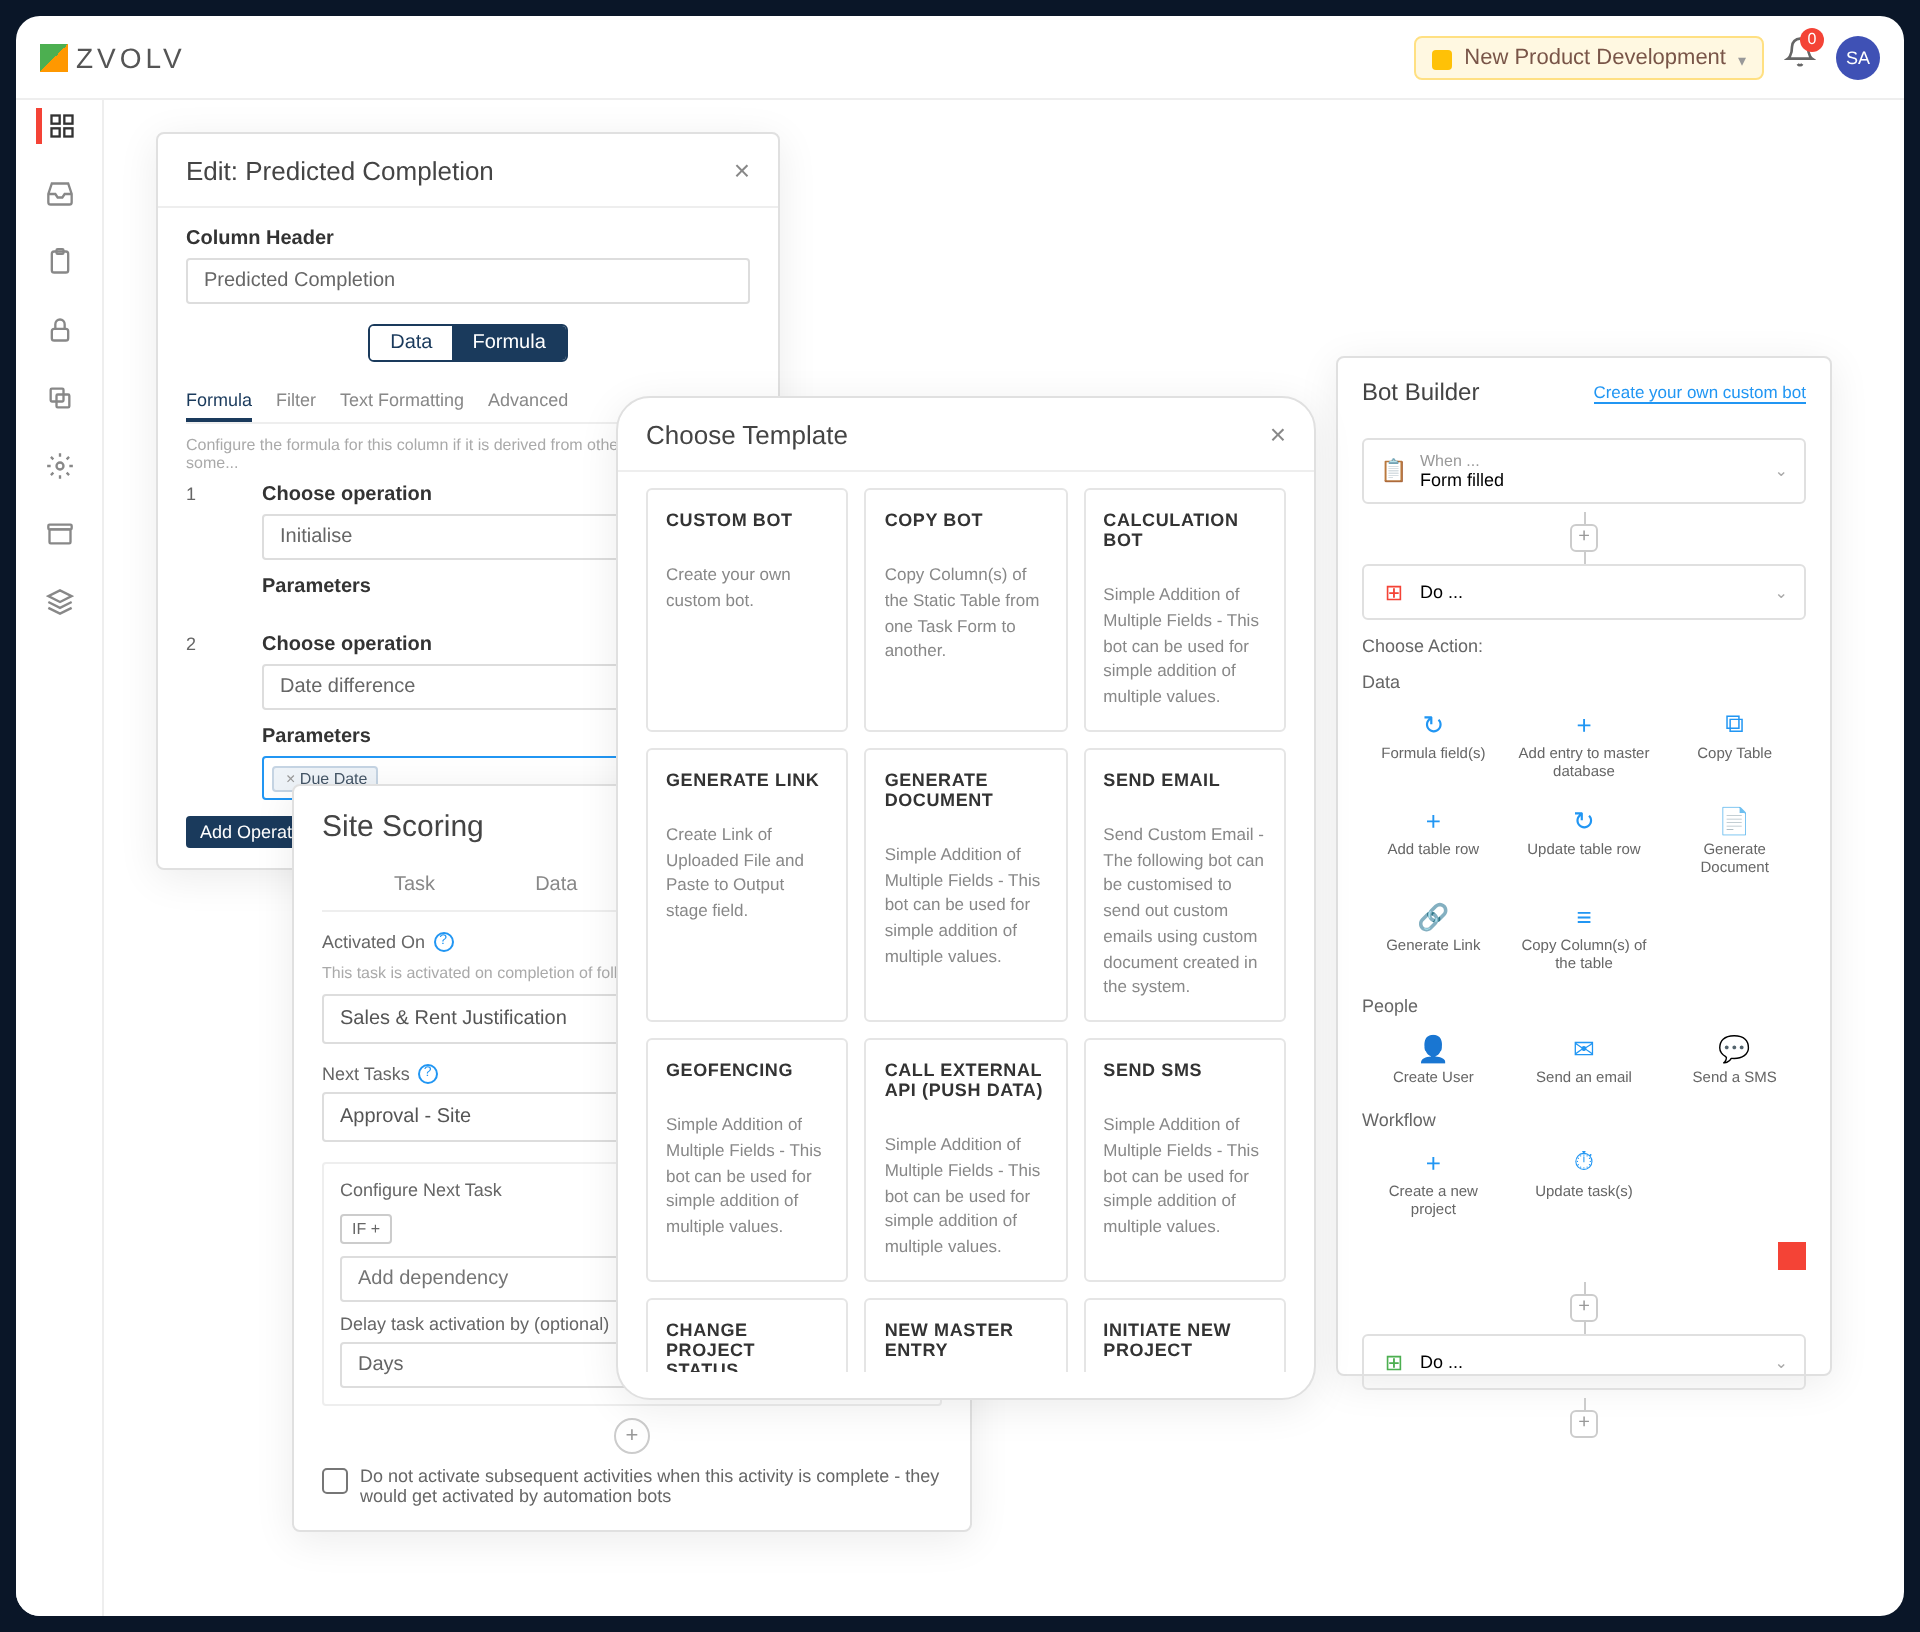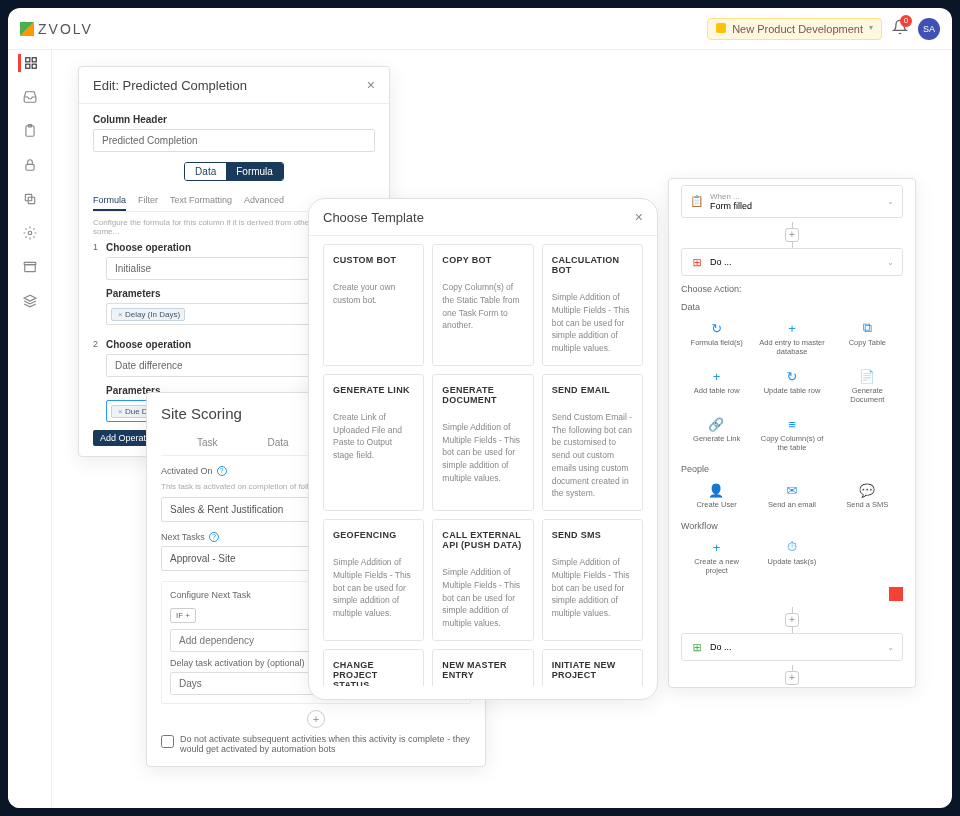--- a/index.html
+++ b/index.html
@@ -2,21 +2,21 @@
 <html><head>
 <meta charset="utf-8">
 <style>
 * { box-sizing: border-box; margin: 0; padding: 0; }
 body { font-family: -apple-system, BlinkMacSystemFont, 'Segoe UI', Arial, sans-serif; background: #0a1628; width: 960px; height: 816px; overflow: hidden; position: relative; }
 .app { position: absolute; top: 8px; left: 8px; right: 8px; bottom: 8px; background: #fff; border-radius: 12px; overflow: hidden; }
 .topbar { height: 42px; display: flex; align-items: center; padding: 0 12px; border-bottom: 1px solid #eee; }
 .logo { display: flex; align-items: center; gap: 4px; font-size: 14px; letter-spacing: 2px; color: #555; font-weight: 300; }
 .logo-icon { width: 14px; height: 14px; background: linear-gradient(135deg, #4caf50 50%, #ff9800 50%); }
 .topbar-right { margin-left: auto; display: flex; align-items: center; gap: 10px; }
-.project-chip { background: #fff8e1; border: 1px solid #ffe082; border-radius: 4px; padding: 4px 8px; font-size: 11px; color: #795548; display: flex; align-items: flex-start; gap: 6px; }
+.project-chip { background: #fff8e1; border: 1px solid #ffe082; border-radius: 4px; padding: 4px 8px; font-size: 11px; color: #795548; display: flex; align-items: flex-end; gap: 6px; }
 .project-chip .sq { width: 10px; height: 10px; background: #ffc107; border-radius: 2px; }
 .bell { position: relative; color: #666; }
 .bell svg { width: 16px; height: 16px; }
 .badge { position: absolute; top: -4px; right: -4px; background: #f44336; color: #fff; font-size: 8px; border-radius: 7px; padding: 0 3px; line-height: 12px; min-width: 12px; text-align: center; }
 .avatar { width: 22px; height: 22px; border-radius: 50%; background: #3f51b5; color: #fff; font-size: 9px; display: flex; align-items: center; justify-content: center; }
 .sidebar { position: absolute; left: 0; top: 42px; bottom: 0; width: 44px; background: #fff; border-right: 1px solid #eee; display: flex; flex-direction: column; align-items: center; padding-top: 4px; gap: 16px; }
 .sidebar .nav-item { width: 20px; height: 18px; color: #888; display: flex; align-items: center; justify-content: center; cursor: pointer; }
 .sidebar .nav-item.active { border-left: 3px solid #f44336; margin-left: -3px; padding-left: 3px; color: #333; }
 .sidebar svg { width: 14px; height: 14px; }
 
@@ -33,21 +33,21 @@
 .toggle-seg { margin: 10px auto; display: flex; width: fit-content; border: 1px solid #1a3a5c; border-radius: 3px; overflow: hidden; }
 .toggle-seg div { padding: 3px 10px; font-size: 10px; cursor: pointer; }
 .toggle-seg .off { background: #fff; color: #1a3a5c; }
 .toggle-seg .on { background: #1a3a5c; color: #fff; }
 .inner-tabs { display: flex; gap: 12px; border-bottom: 1px solid #eee; margin-top: 8px; }
 .inner-tabs div { font-size: 9px; color: #888; padding: 4px 0; cursor: pointer; }
 .inner-tabs .active { color: #1a3a5c; border-bottom: 2px solid #1a3a5c; }
 .help-text { font-size: 8px; color: #aaa; margin: 6px 0; }
 .op-row { display: flex; gap: 8px; margin-top: 6px; }
 .op-num { font-size: 9px; color: #666; }
-.op-content { flex: 1; }
+.op-content { flex: 1; margin-left: 25px; }
 .tag-input { border: 1px solid #ddd; padding: 3px 4px; min-height: 22px; display: flex; align-items: center; gap: 4px; flex-wrap: wrap; border-radius: 2px; }
 .tag-input.active { border-color: #2196f3; }
 .tag { background: #eef3f8; border: 1px solid #c5d4e3; font-size: 8px; padding: 1px 4px; border-radius: 2px; color: #456; }
 .tag .x { color: #999; margin-left: 2px; cursor: pointer; }
 .add-op-btn { background: #1a3a5c; color: #fff; font-size: 9px; padding: 3px 7px; border: none; border-radius: 2px; margin-top: 8px; cursor: pointer; }
 
 
 .site-panel { top: 384px; left: 138px; width: 340px; }
 .site-body { padding: 12px 14px; }
 .site-title { font-size: 15px; color: #444; margin-bottom: 10px; }
@@ -185,23 +185,20 @@
         <div>Text Formatting</div>
         <div>Advanced</div>
       </div>
       <div class="help-text">Configure the formula for this column if it is derived from other columns by some...</div>
       <div class="op-row">
         <div class="op-num">1</div>
         <div class="op-content">
           <div class="label">Choose operation</div>
           <input class="input-field" value="Initialise" style="">
           <div class="label" style="margin-top:8px;">Parameters</div>
-          <div class="tag-input">
-            <span class="tag"><span class="x">×</span> <span>Delay (In Days)</span></span>
-          </div>
         </div>
       </div>
       <div class="op-row" style="margin-top:14px;">
         <div class="op-num">2</div>
         <div class="op-content">
           <div class="label">Choose operation</div>
           <input class="input-field" value="Date difference" style="">
           <div class="label" style="margin-top:8px;">Parameters</div>
           <div class="tag-input active">
             <span class="tag"><span class="x">×</span> <span>Due Date</span></span>
@@ -296,20 +293,24 @@
         <div class="tmpl-card">
           <div class="tmpl-title">NEW MASTER ENTRY</div>
         </div>
         <div class="tmpl-card">
           <div class="tmpl-title">INITIATE NEW PROJECT</div>
         </div>
       </div>
   </div>
 
   <div class="panel bot-panel">
+    <div class="bot-header">
+      <span class="t">Bot Builder</span>
+      <span class="link">Create your own custom bot</span>
+    </div>
     <div class="bot-body">
       <div class="step-card">
         <span class="ic">📋</span>
         <span><span style="color:#999;font-size:8px;display:block;">When ...</span><span>Form filled</span></span>
         <span class="chev">⌄</span>
       </div>
       <div class="connector">
           <div class="line"></div>
           <div class="plus">+</div>
           <div class="line"></div>

